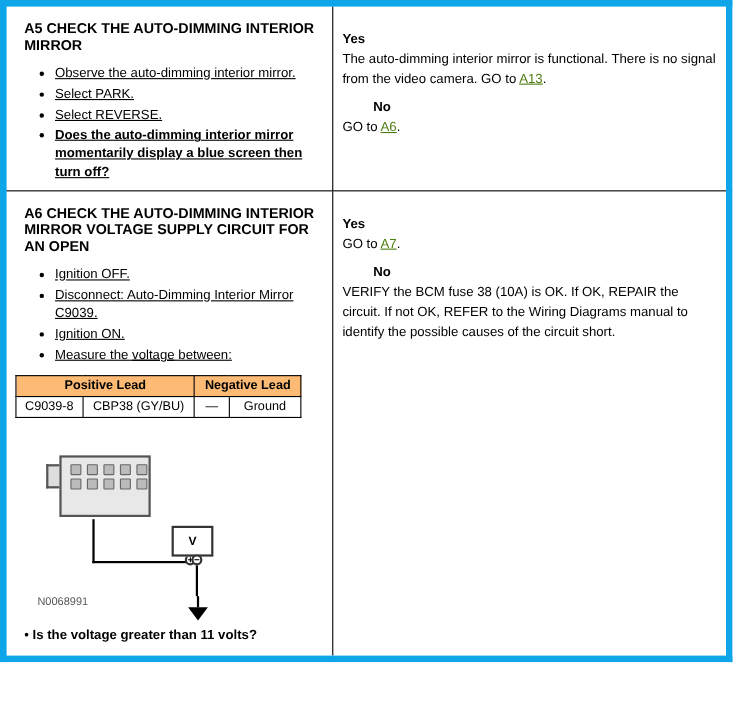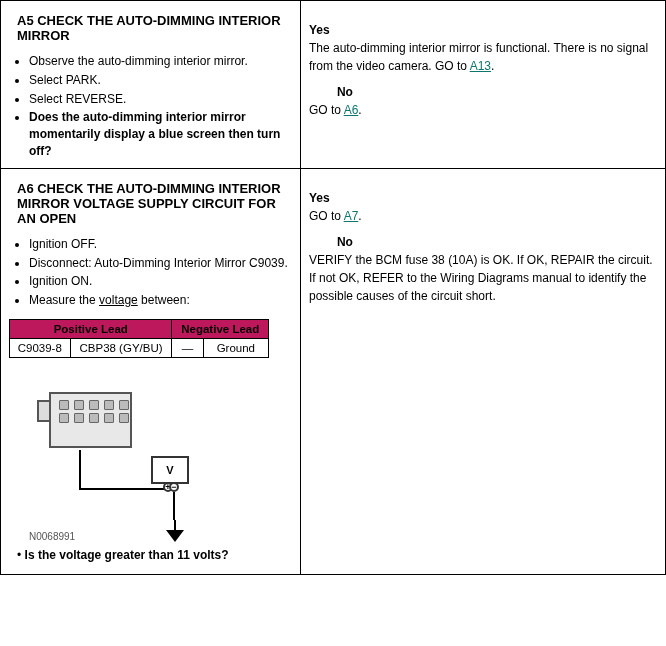--- a/index.html
+++ b/index.html
@@ -6,65 +6,66 @@
     body {
       font-family: Arial, sans-serif;
       font-size: 12px;
       background: #fff;
       color: #000;
       width: 666px;
     }
     .main-table {
       width: 100%;
       border-collapse: collapse;
-      border: 1px solid #0ea5e9;
+      border: 6px solid #0ea5e9;
     }
     .main-table td, .main-table th {
       border: 1px solid #000;
       vertical-align: top;
       padding: 6px 8px;
     }
     .section-header {
       font-weight: bold;
       font-size: 13px;
       padding: 6px 8px;
     }
     .left-col {
       width: 300px;
     }
     .right-col {
       width: 366px;
     }
     ul {
-      margin-left: 20px;
+      margin-left: 36px;
       margin-top: 4px;
+      text-decoration: underline;
     }
     ul li {
       margin-bottom: 2px;
       line-height: 1.4;
     }
-    a { color: #0f766e; text-decoration: underline; }
+    a { color: #4d7c0f; text-decoration: underline; }
     .answer-yes { font-weight: bold; margin-top: 16px; }
     .answer-no { font-weight: bold; margin-top: 10px; margin-left: 28px; }
     .answer-text { margin-top: 2px; line-height: 1.5; }
     
     .meas-table {
       border-collapse: collapse;
       margin-top: 10px;
       font-size: 11.5px;
       width: 260px;
     }
     .meas-table td, .meas-table th {
       border: 1px solid #000;
       padding: 3px 6px;
       text-align: center;
     }
     .meas-table .header-row td {
       font-weight: bold;
-      background: #be185d;
+      background: #fdba74;
     }
     
     .diagram-area {
       margin-top: 14px;
       margin-left: 10px;
       position: relative;
       height: 170px;
       width: 260px;
     }
     
@@ -166,21 +167,21 @@
           <span style="font-size:9px; font-weight:bold;">−</span>
         </div>
 
         <div style="position:absolute; left:154px; top:120px; width:2px; height:28px; background:#000;"></div>
 
         <div style="position:absolute; left:147px; top:148px;">
           <div style="width:2px; height:10px; background:#000; margin:0 auto;"></div>
           <div style="width:0; height:0; border-left:9px solid transparent; border-right:9px solid transparent; border-top:12px solid #000; margin:0 auto;"></div>
         </div>
 
-        <div style="position:absolute; left:10px; top:159px; font-size:10px; color:#555;">N0068991</div>
+        <div style="position:absolute; left:10px; top:148px; font-size:10px; color:#555;">N0068991</div>
       </div>
 
       <div class="bottom-question">
         • <strong>Is the voltage greater than 11 volts?</strong>
       </div>
     </td>
     <td class="right-col">
       <div class="answer-yes">Yes</div>
       <div class="answer-text">
         <span>GO to</span>

